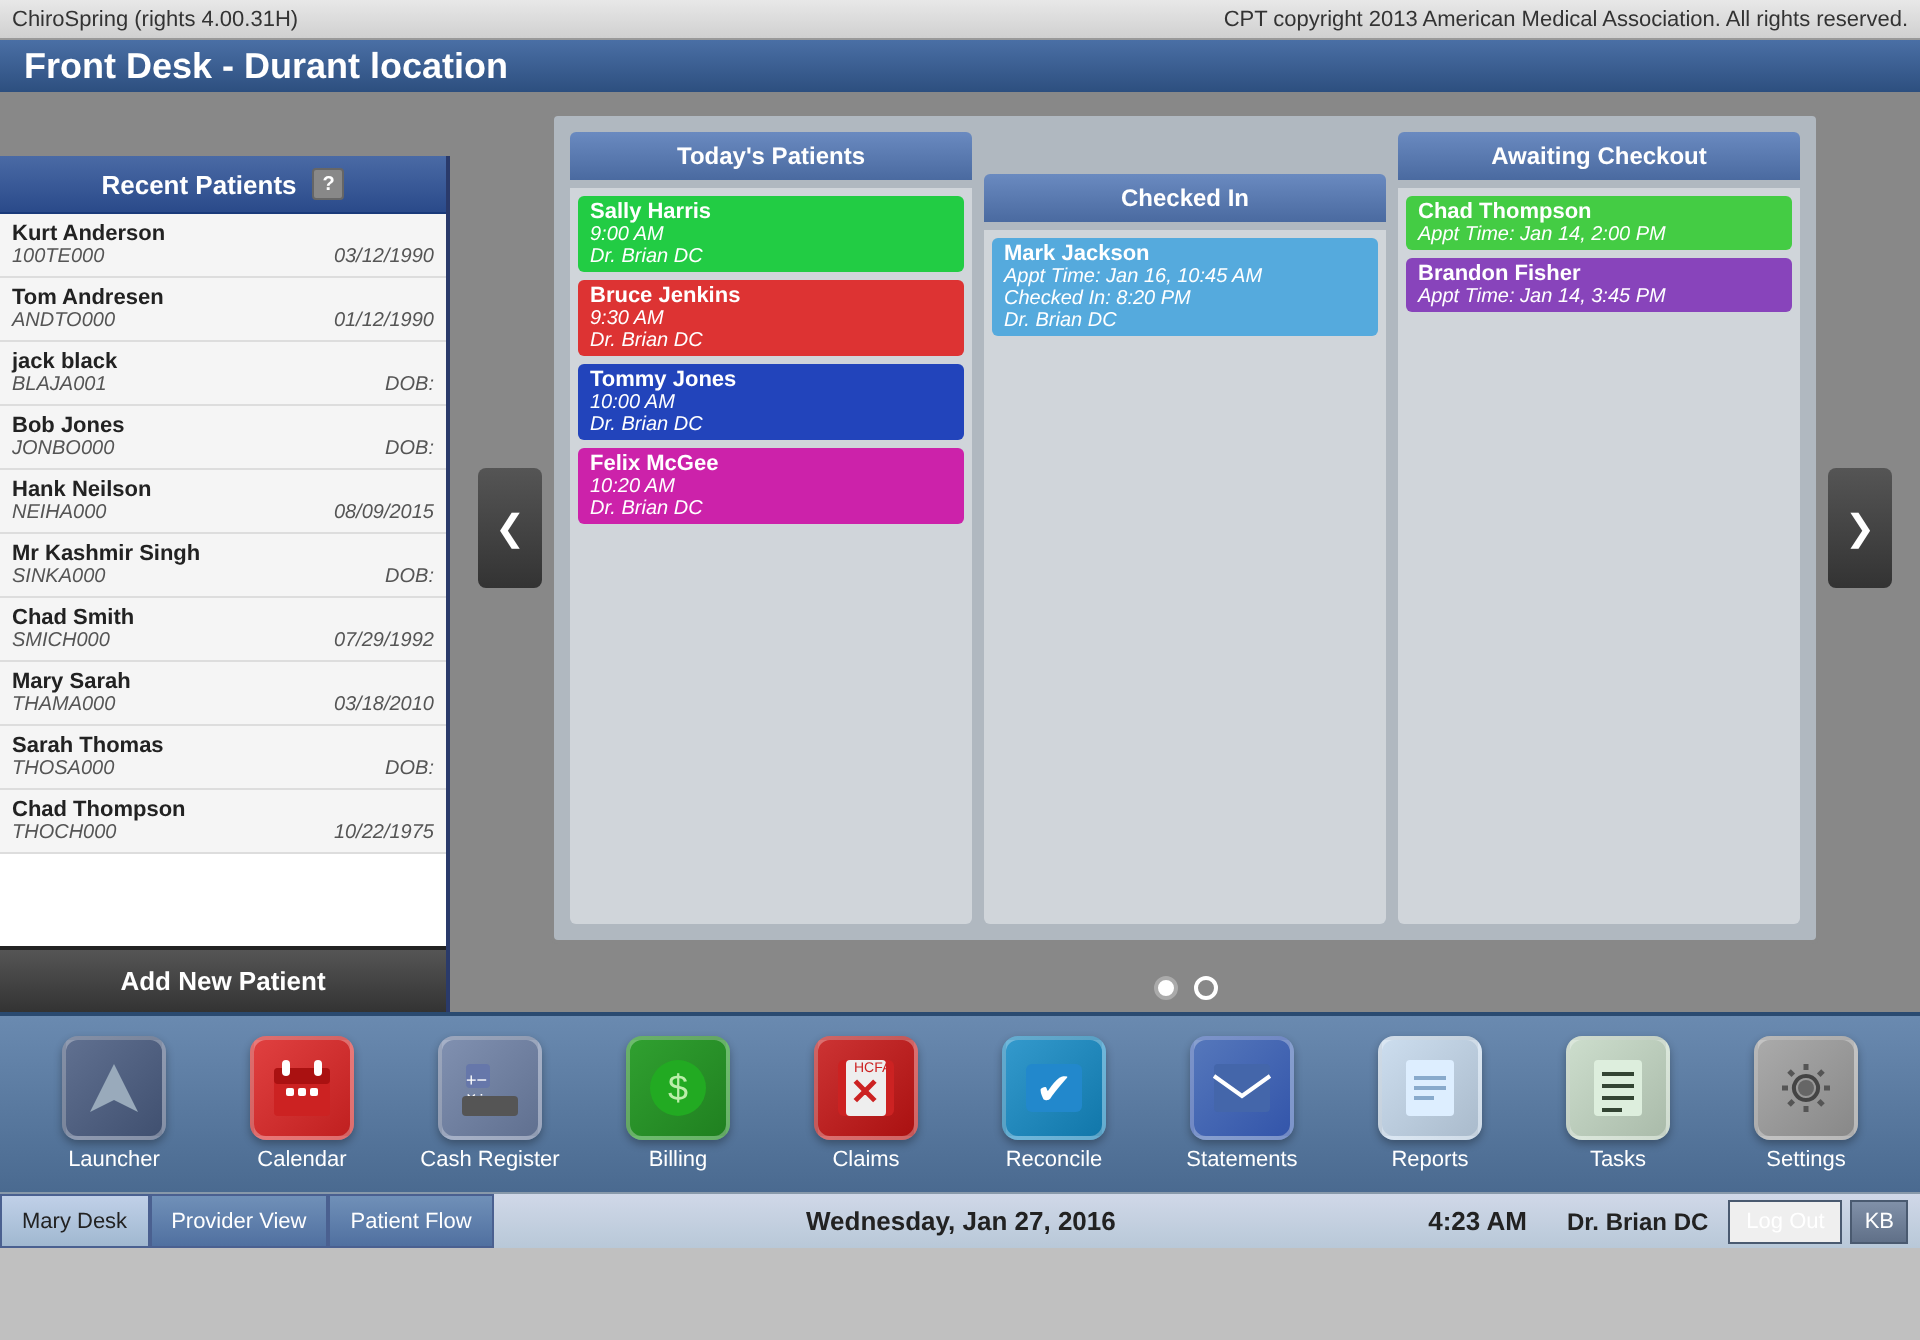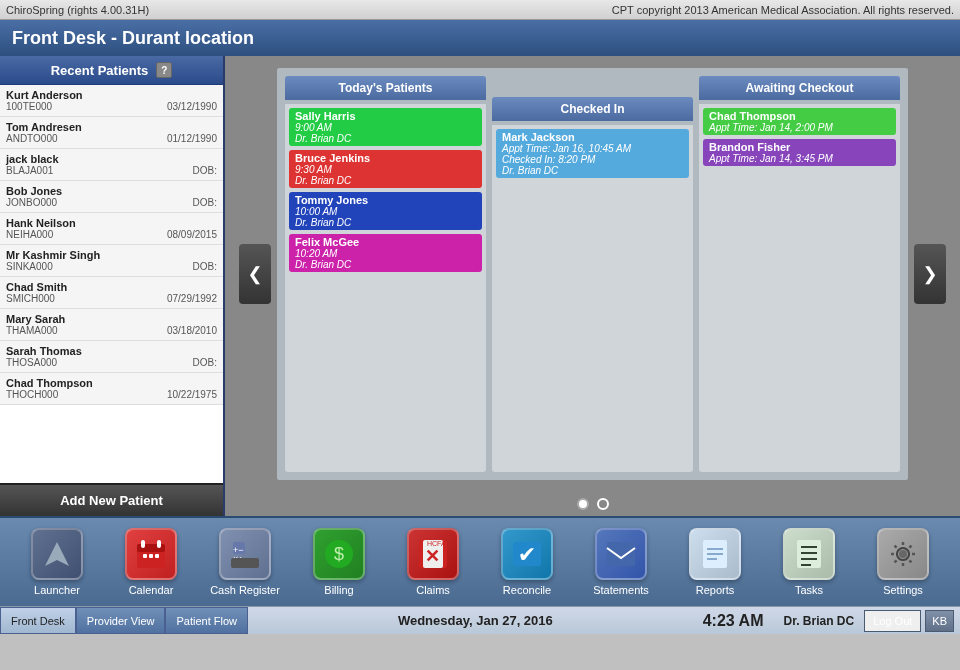--- a/index.html
+++ b/index.html
@@ -25,40 +25,41 @@
       height: 20px;
     }
 
     
     #app-header {
       background: linear-gradient(to bottom, #4a6fa5, #2d4f7f);
       padding: 6px 12px;
       color: white;
       font-size: 18px;
       font-weight: bold;
-      height: 36px;
+      height: 26px;
       display: flex;
       align-items: center;
     }
 
     
     #main-content {
       display: flex;
       height: 460px;
       background: #888;
     }
 
     
     #sidebar {
       width: 225px;
       background: linear-gradient(to bottom, #5a7ab5, #3a5a9a);
       display: flex;
       flex-direction: column;
       border-right: 2px solid #2a3a6a;
       flex-shrink: 0;
+      margin-top: 32px;
     }
 
     #sidebar-header {
       background: linear-gradient(to bottom, #4a6aa5, #2a4a8a);
       color: white;
       text-align: center;
       padding: 6px;
       font-weight: bold;
       font-size: 13px;
       border-bottom: 1px solid #1a3a7a;
@@ -108,20 +109,21 @@
     .patient-item-name {
       font-weight: bold;
       font-size: 11px;
       color: #222;
     }
     .patient-item-info {
       font-size: 10px;
       color: #555;
       display: flex;
       justify-content: space-between;
+      font-style: italic;
     }
 
     #add-patient-btn {
       background: linear-gradient(to bottom, #555, #333);
       color: white;
       text-align: center;
       padding: 8px;
       font-size: 13px;
       font-weight: bold;
       cursor: pointer;
@@ -318,21 +320,21 @@
 
     #status-date {
       flex: 1;
       text-align: center;
       font-size: 13px;
       font-weight: bold;
       color: #222;
     }
 
     #status-time {
-      font-size: 16px;
+      font-size: 13px;
       font-weight: bold;
       color: #222;
       margin-right: 20px;
     }
 
     #status-provider {
       font-size: 12px;
       font-weight: bold;
       color: #222;
       margin-right: 10px;
@@ -644,21 +646,21 @@
             <line x1="22.363961030678926" y1="9.63603896932107" x2="24.485281374238568" y2="7.514718625761429"></line>
           </g>
         </svg>
       </div>
       <span class="toolbar-label">Settings</span>
     </div>
   </div>
 
 <div id="status-bar">
 
-<div class="status-tab active">Front Desk</div>
+<div class="status-tab active">Mary Desk</div>
     <div class="status-tab">Provider View</div>
     <div class="status-tab">Patient Flow</div>
     <span id="status-date">Wednesday, Jan 27, 2016</span>
     <span id="status-time">4:23 AM</span>
     <span id="status-provider">Dr. Brian DC</span>
     <button id="logout-btn">Log Out</button>
     <button id="kb-btn">KB</button>
   </div>
 
 </body></html>

